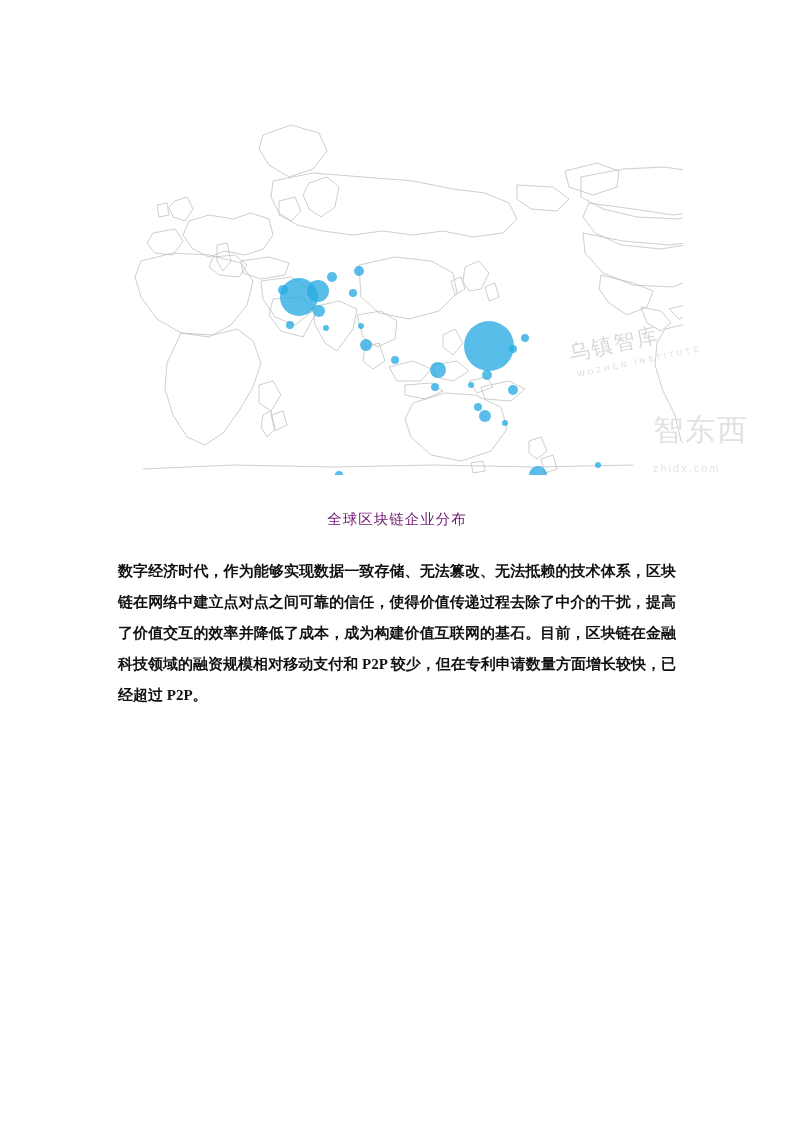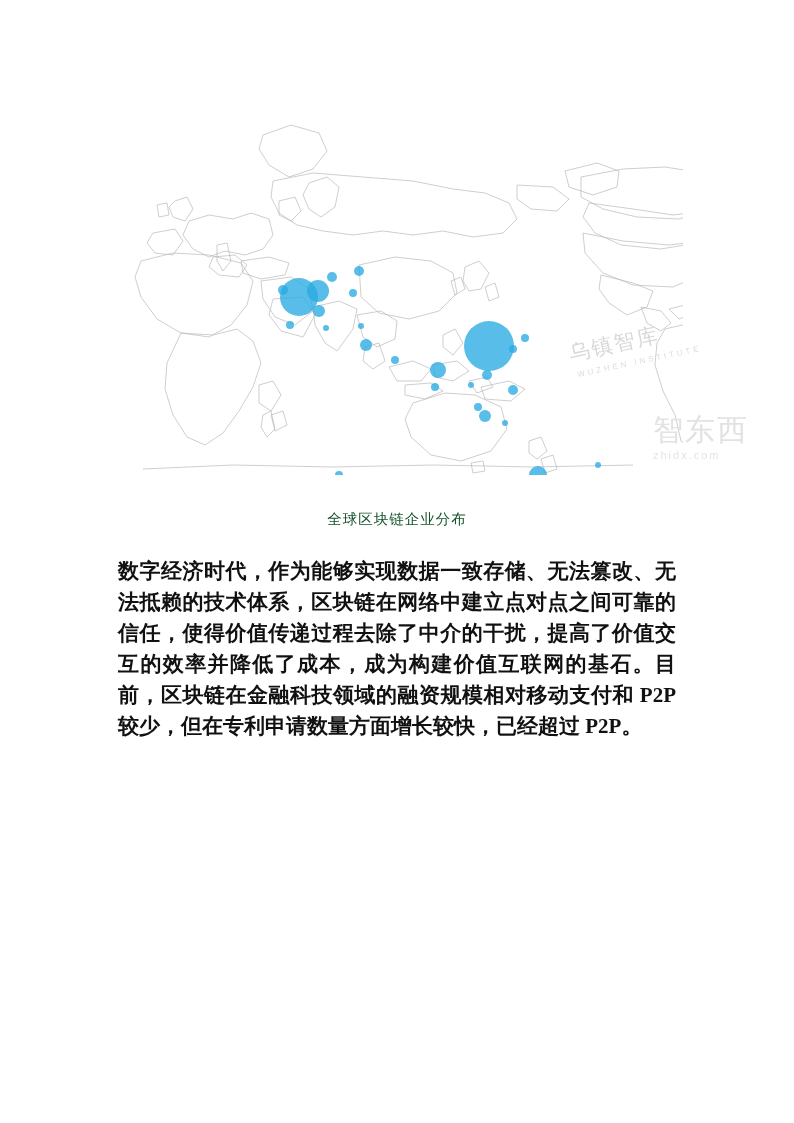--- a/index.html
+++ b/index.html
@@ -72,40 +72,40 @@
     font-size: 30px;
     color: #e2e2e2;
     letter-spacing: 2px;
     line-height: 1;
   }
   .watermark-logo .small {
     font-family: "Liberation Sans", sans-serif;
     font-size: 11px;
     color: #e4e4e4;
     letter-spacing: 2px;
-    margin-top: 4px;
+    margin-top: 17px;
   }
   .caption {
     position: absolute;
     left: 0;
     top: 510px;
     width: 794px;
     text-align: center;
     font-family: "Liberation Sans", sans-serif;
     font-size: 14.5px;
     letter-spacing: 1px;
-    color: #14532d;
+    color: #701a75;
   }
   .body-text {
     position: absolute;
     left: 118px;
     top: 556px;
     width: 558px;
     font-family: "Liberation Serif", serif;
-    font-size: 21px;
+    font-size: 15px;
     line-height: 31px;
     text-align: justify;
     text-justify: inter-ideograph;
     color: #111111;
     font-weight: 600;
   }
 </style>
 </head>
 <body>
 

